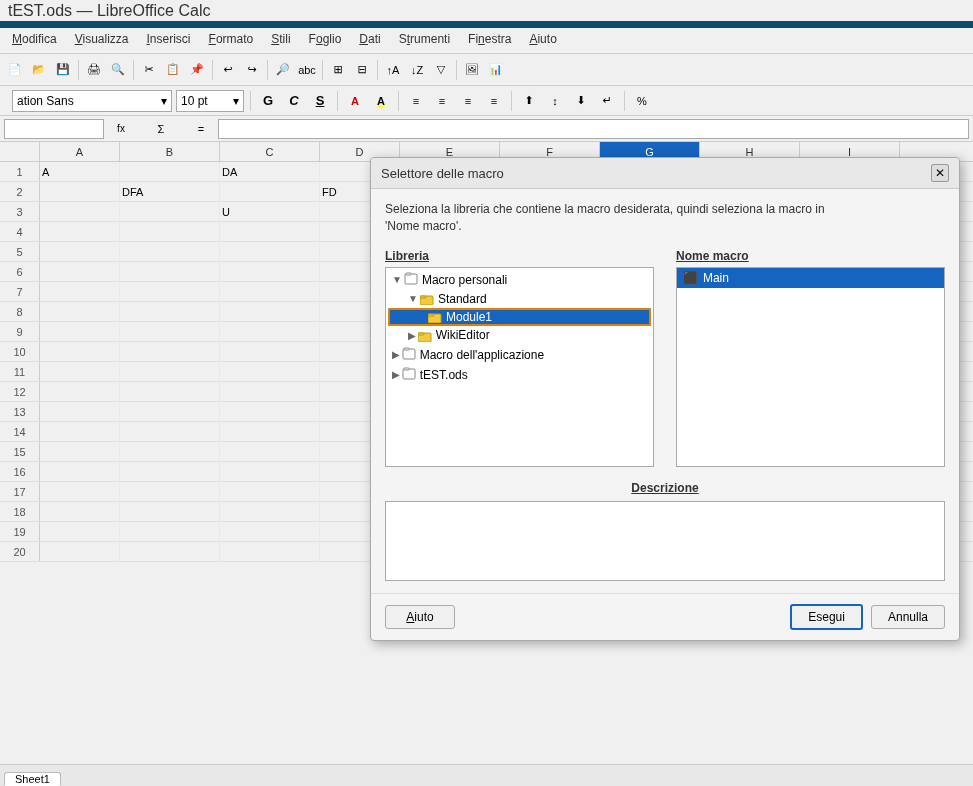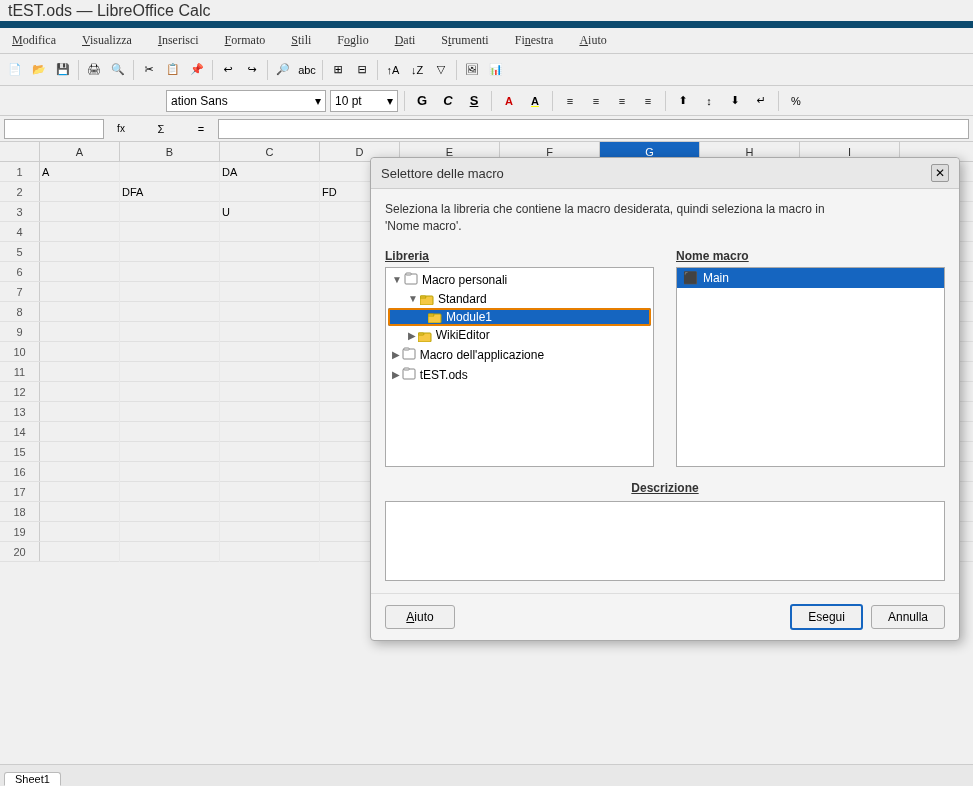--- a/index.html
+++ b/index.html
@@ -15,25 +15,24 @@
       height: 28px;
       display: flex;
       align-items: center;
     }
 
     
     .menu-bar {
       background: #f0f0f0;
       padding: 2px 4px;
       display: flex;
-      gap: 10px;
+      gap: 2px;
       height: 26px;
-      align-items: center;
+      align-items: flex-start;
       border-bottom: 1px solid #ccc;
-      font-family: Liberation Serif, serif;
     }
     .menu-item {
       padding: 2px 8px;
       cursor: pointer;
       font-size: 12px;
       color: #333;
       border-radius: 2px;
     }
     .menu-item u { text-decoration: underline; }
 
@@ -57,24 +56,23 @@
       border-radius: 2px;
     }
     .tb-sep { width: 1px; height: 20px; background: #ccc; margin: 0 2px; }
 
     
     .font-bar {
       background: #f0f0f0;
       height: 30px;
       display: flex;
       align-items: center;
-      padding: 2px 4px;
+      padding: 2px 12px;
       gap: 4px;
       border-bottom: 1px solid #ccc;
-      justify-content: center;
     }
     .font-name-box {
       width: 160px; height: 22px;
       border: 1px solid #aaa;
       background: white;
       padding: 0 4px;
       font-size: 12px;
       display: flex; align-items: center; justify-content: space-between;
       cursor: pointer;
     }

